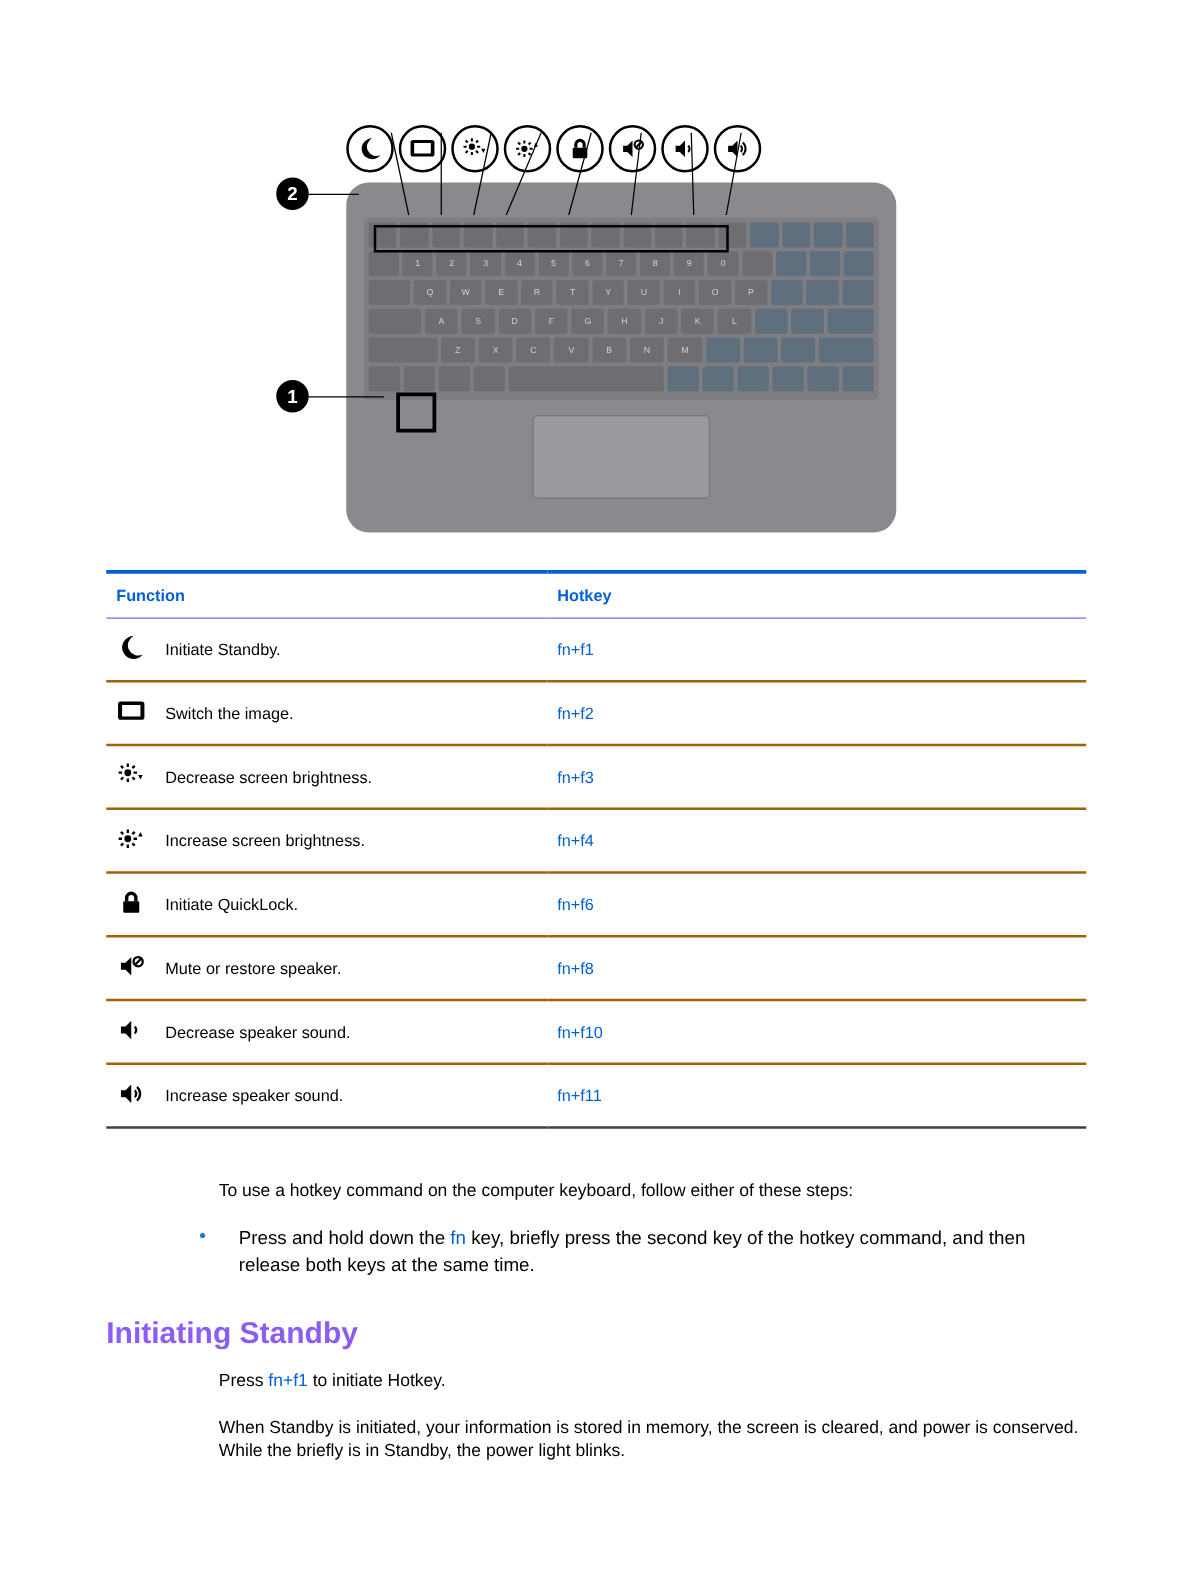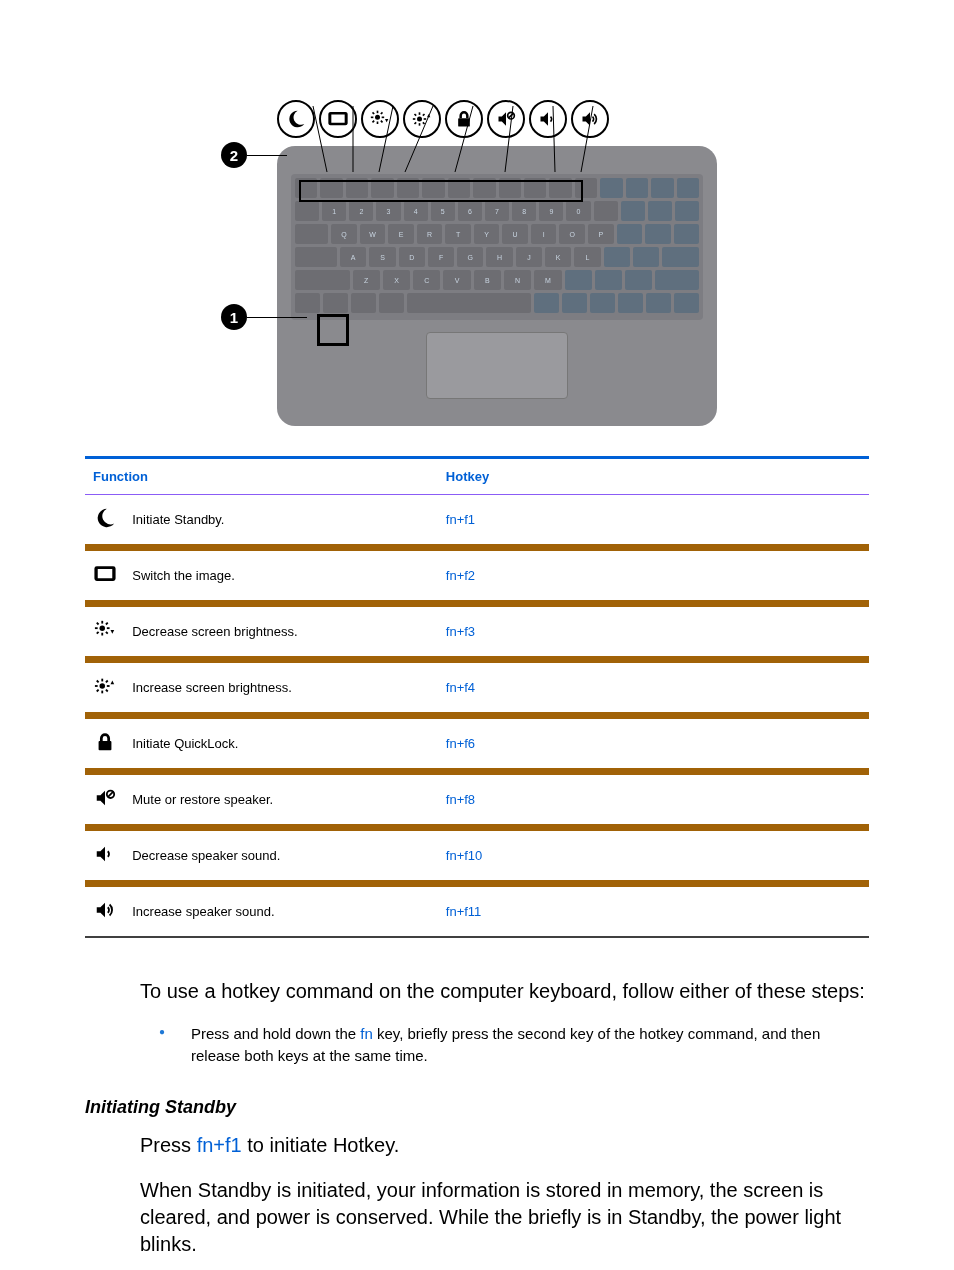--- a/index.html
+++ b/index.html
@@ -117,37 +117,37 @@
   table.hotkeys th {
     text-align:left;
     font-size:13px;
     font-weight:bold;
     color:#0060d6;
     padding: 10px 8px 10px 8px;
     border-top: 3px solid #0060d6;
     border-bottom: 1px solid #8b5cf6;
   }
   table.hotkeys tr.data td {
-    border-bottom: 7px solid #a16207;
+    border-bottom: 2px solid #a16207;
     padding: 12px 8px;
     font-size:13px;
     vertical-align: middle;
   }
   table.hotkeys tr.data:last-child td {
     border-bottom: 2px solid #404040;
   }
   td.iconcell { width:48px; text-align:center; }
   td.iconcell svg { width:22px; height:22px; }
   td.hk { color:#0060d6; width:55%; }
   td.fn { width: 40%; }
 
   p.body {
-    font-size:20px;
+    font-size:14px;
     line-height:1.35;
-    margin: 0 0 18px 55px;
+    margin: 0 0 18px 90px;
   }
   ul.steps {
     list-style:none;
     padding:0;
     margin: 0 0 28px 70px;
   }
   ul.steps > li {
     position:relative;
     padding-left: 36px;
     font-size:15px;
@@ -159,25 +159,24 @@
     color:#1e78d6;
     position:absolute; left:4px; top:2px;
     font-size:10px;
   }
   .or {
     margin: 10px 0 0 0;
     display:block;
   }
   .fn-key { color:#0060d6; }
   h2.section {
-    color:#000000;
-    font-size:18px;
+    color:#8b5cf6;
+    font-size:24px;
     font-weight:bold;
     margin: 30px 0 14px 0;
-    font-style: italic;
   }
 </style>
 </head>
 <body>
 
 <svg width="0" height="0" style="position:absolute">
   <defs>
     <g id="ic-moon">
         <path d="M14 2a10 10 0 1 0 8 16 8 8 0 0 1-8-16z" fill="#000"></path>
       </g>

